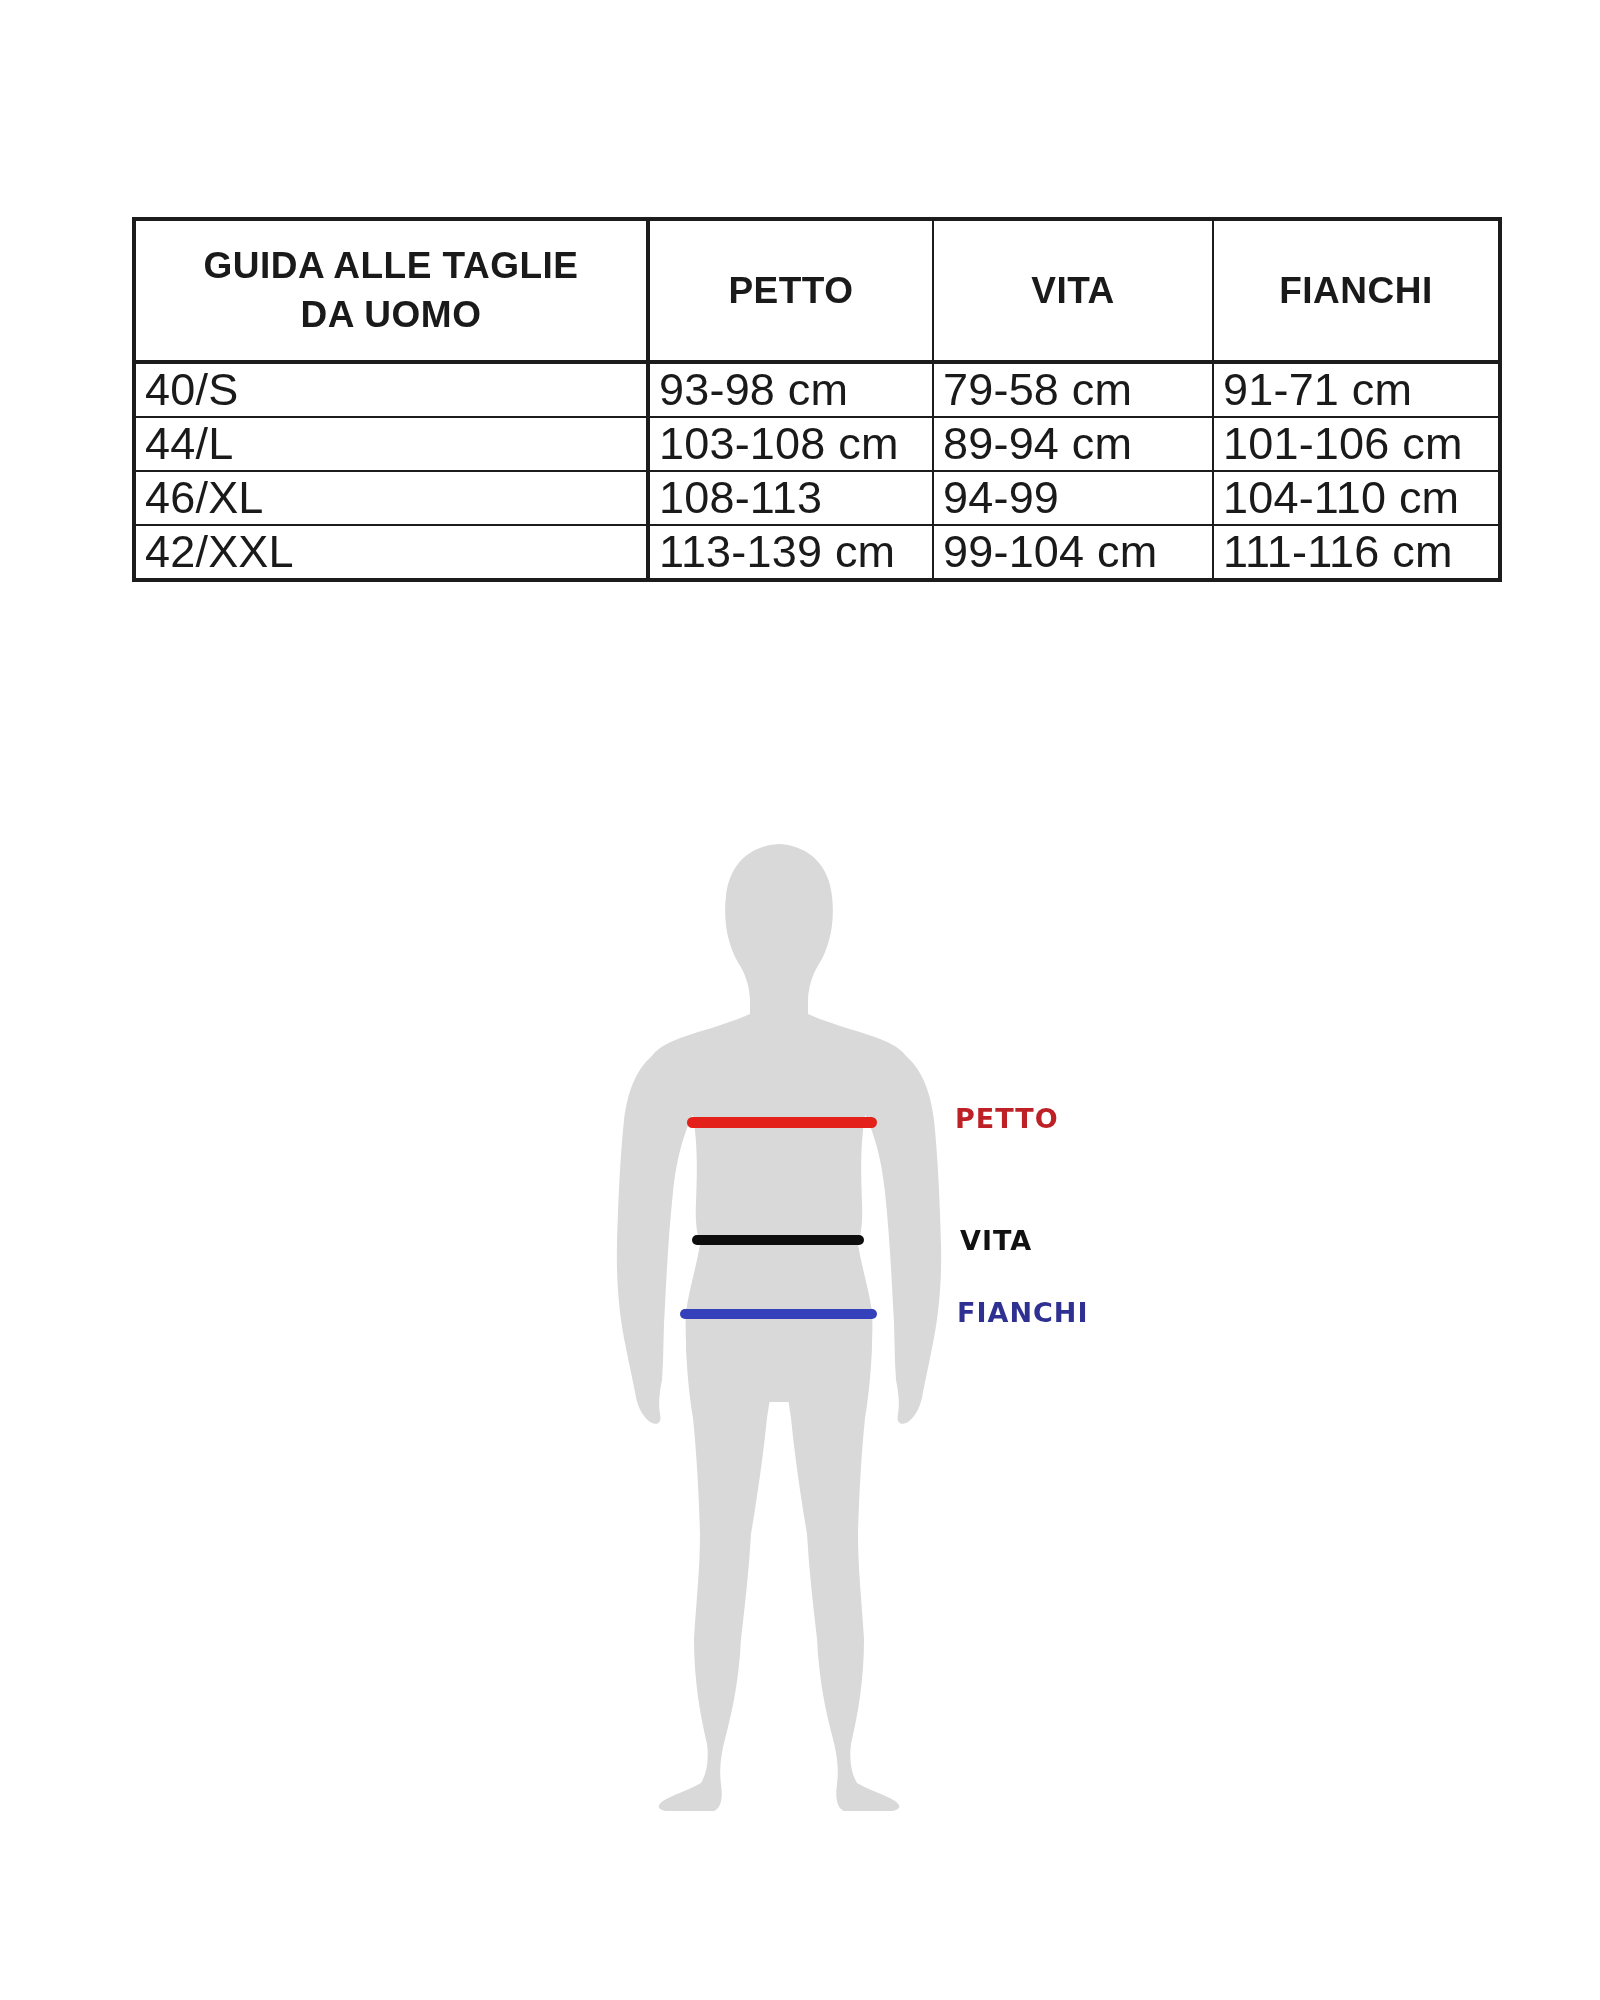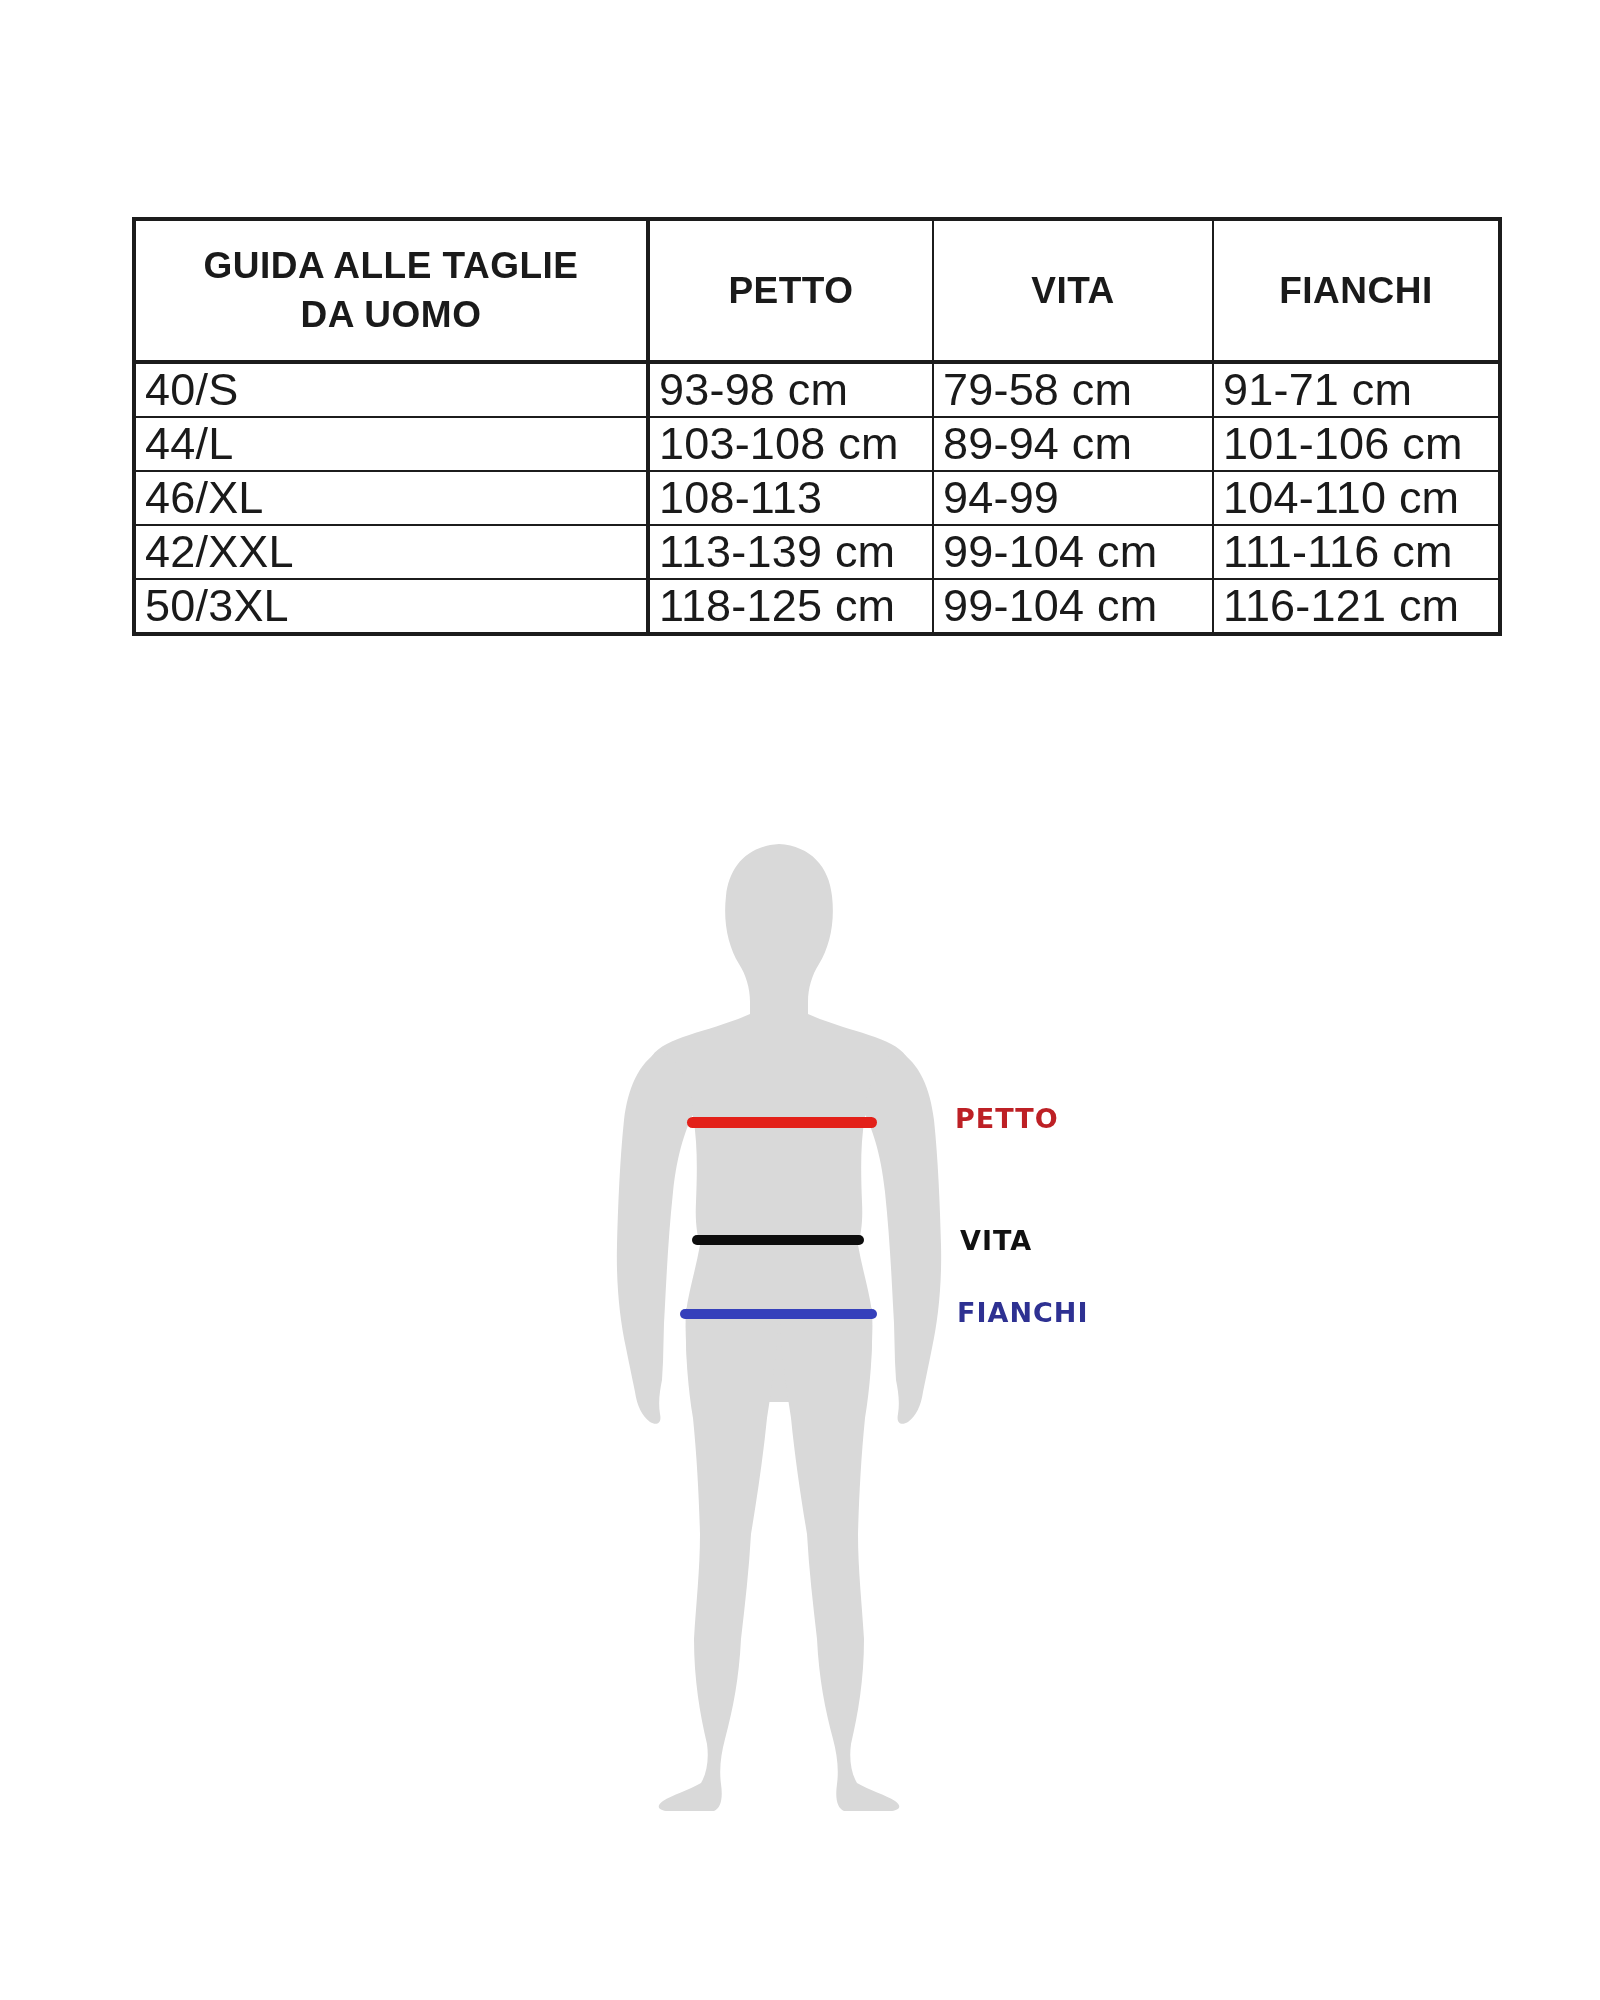--- a/index.html
+++ b/index.html
@@ -133,26 +133,20 @@
             <td>104-110 cm</td>
           </tr>
 
           <tr>
             <td class="c1">42/XXL</td>
             <td>113-139 cm</td>
             <td>99-104 cm</td>
             <td>111-116 cm</td>
           </tr>
 
-          <tr>
-            <td class="c1">50/3XL</td>
-            <td>118-125 cm</td>
-            <td>99-104 cm</td>
-            <td>116-121 cm</td>
-          </tr>
         </tbody>
     </table>
   </div>
 
   <svg class="silhouette" viewBox="0 0 360 975" xmlns="http://www.w3.org/2000/svg" aria-hidden="true">
     <path d="M179,4 C147,6 129,27 126,56 C123,82 128,106 139,124 C146,135 150,148 150,162 L150,188 L208,188 L208,162 C208,148 212,135 219,124 C230,106 235,82 232,56 C229,27 211,6 179,4 Z"></path>
     <path d="M150,174 C110,192 66,196 52,216 C44,227 42,242 46,256 C64,262 82,264 93,276 C98,305 97,335 96,362 C95,382 97,394 100,405 C96,428 89,450 86,472 C85,502 87,532 92,562 L266,562 C271,532 273,502 272,472 C269,450 262,428 258,405 C261,394 263,382 262,362 C261,335 260,305 265,276 C276,264 294,262 312,256 C316,242 314,227 306,216 C292,196 248,192 208,174 L150,174 Z"></path>
     <path d="M60,210 C38,224 28,248 24,280 C20,318 18,365 17,405 C16,445 20,480 26,508 C30,528 33,542 35,552 C37,566 42,576 50,582 C57,586 62,583 60,574 C58,562 60,550 62,540 C64,515 63,490 65,465 C67,425 69,390 73,352 C77,312 87,286 94,272 C89,240 79,220 60,210 Z"></path>
     <path d="M298,210 C320,224 330,248 334,280 C338,318 340,365 341,405 C342,445 338,480 332,508 C328,528 325,542 323,552 C321,566 316,576 308,582 C301,586 296,583 298,574 C300,562 298,550 296,540 C294,515 295,490 293,465 C291,425 289,390 285,352 C281,312 271,286 264,272 C269,240 279,220 298,210 Z"></path>
     <path d="M86,468 C85,505 87,542 93,578 C97,618 99,658 100,694 C100,730 96,764 94,799 C94,840 100,874 107,904 C109,919 107,933 101,943 C89,950 72,955 63,961 C56,966 58,970 66,971 L114,971 C121,968 123,958 121,944 C119,929 121,914 125,899 C133,869 139,839 141,799 C145,764 149,730 151,694 C157,658 163,618 167,578 C171,552 175,526 177,500 L178,468 Z"></path>

